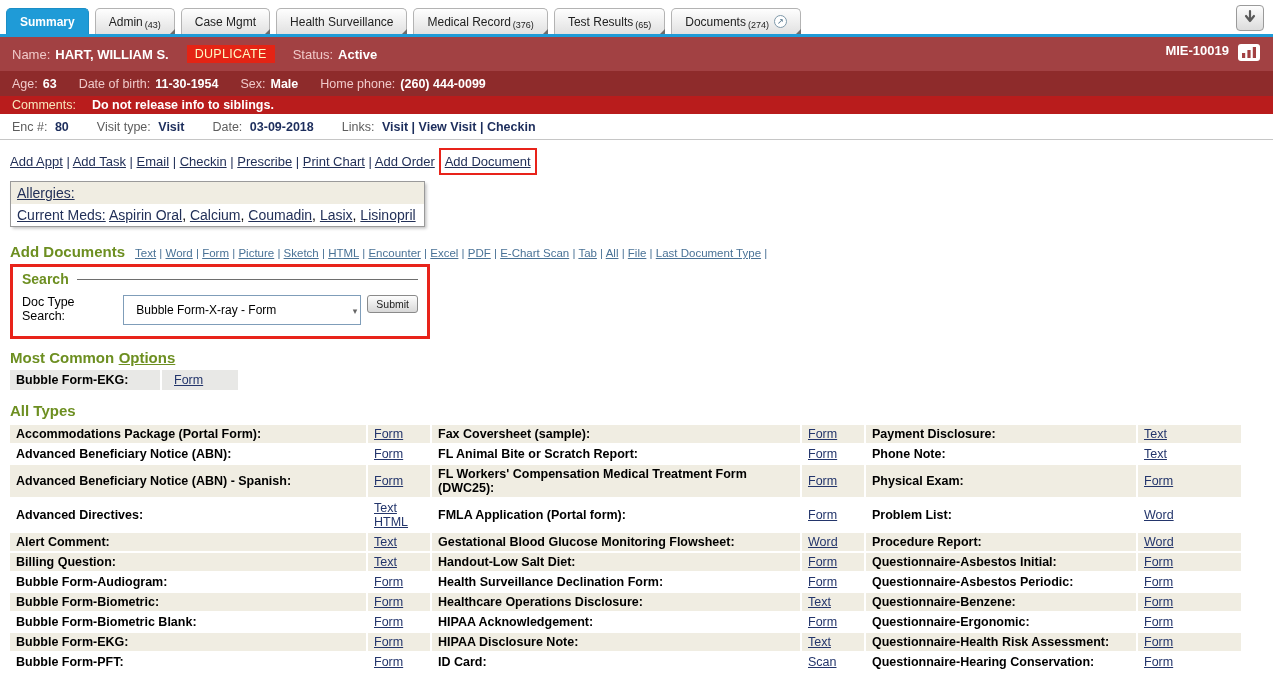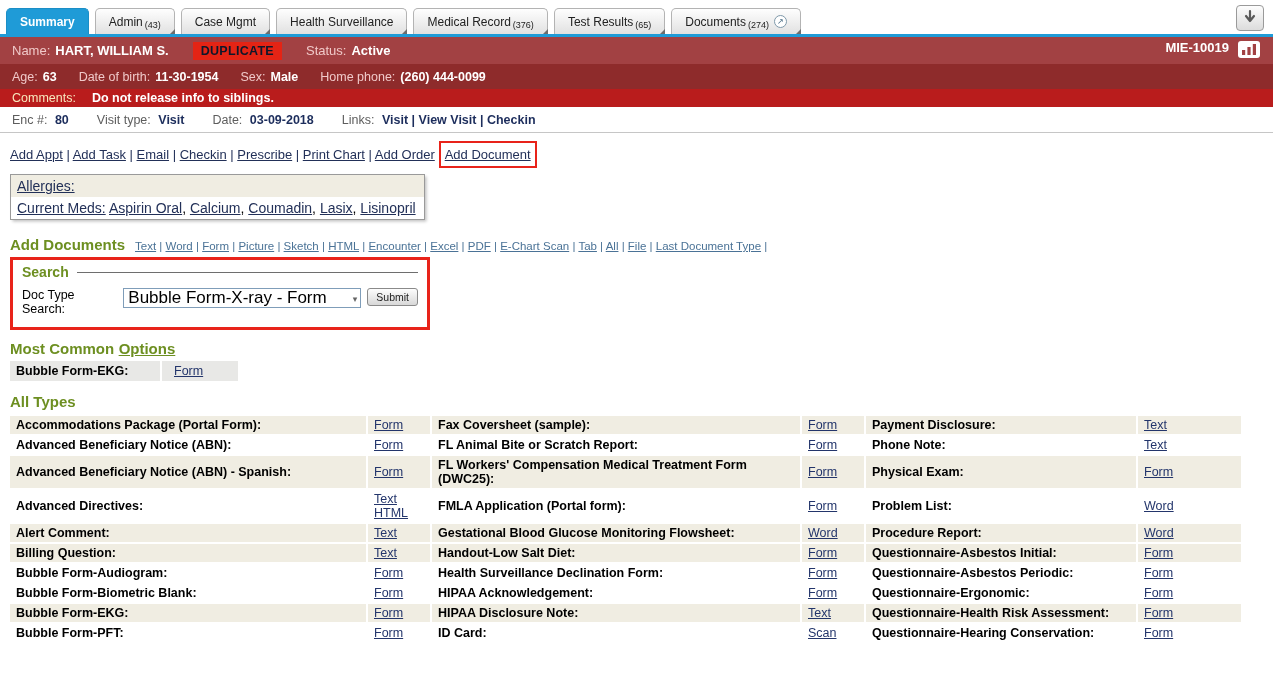--- a/index.html
+++ b/index.html
@@ -21,29 +21,29 @@
   .tab .count { font-size:9px; margin-left:2px; position:relative; top:3px; }
   .tab .popout { display:inline-flex; width:13px; height:13px; border:1px solid #7f99aa;
     border-radius:50%; align-items:center; justify-content:center; font-size:8px;
     margin-left:5px; color:#4a6d85; background:#fff; }
   .dock-btn { position:absolute; right:9px; top:5px; width:28px; height:26px;
     border:1px solid #9a9a9a; border-radius:4px; background:linear-gradient(#fdfdfd,#dcdcdc);
     display:flex; align-items:center; justify-content:center; cursor:pointer; }
 
   
   .bar { display:flex; align-items:center; padding:0 12px; color:#fff; }
-  .bar1 { height:27px; background:#a24143; font-size:13px; }
+  .bar1 { height:34px; background:#a24143; font-size:13px; }
   .bar2 { height:25px; background:#8e2b2b; font-size:12.5px; }
   .bar3 { height:18px; background:#b91c1c; font-size:12.5px; }
   .blbl { color:#f0c9c9; margin-right:5px; }
   .bar3 .blbl { color:#f7e7bd; margin-right:16px; }
   .bval { font-weight:bold; color:#fff; }
   .pair { margin-right:22px; display:inline-flex; align-items:center; }
-  .badge { background:#e42415; color:#0f172a; font-weight:bold; padding:2px 8px;
-    margin:0 24px; font-size:12.5px; letter-spacing:.3px; }
+  .badge { background:#e42415; color:#fef9c3; font-weight:normal; padding:2px 8px;
+    margin:0 18px; font-size:12.5px; letter-spacing:.3px; }
   .right-group { margin-left:auto; display:flex; align-items:flex-start; gap:8px; }
 
   
   .encbar { height:26px; background:#fff; border-bottom:1px solid #c6c6c6;
     display:flex; align-items:center; padding:0 12px; font-size:12.5px; color:#5d5d5d; }
   .enc-pair { margin-right:28px; }
   .encbar .eval, .encbar a.enc-link { color:#1c2d5c; font-weight:bold; text-decoration:none; margin-left:4px; }
   .encbar a.enc-link { margin-left:0; }
   .encbar .sep { color:#1c2d5c; font-weight:bold; }
 
@@ -69,22 +69,22 @@
   .adddocs-links a { color:#4a7296; text-decoration:underline; }
   .adddocs-links .sep { color:#4a7296; }
 
   .search-panel { border:3px solid #e8231a; width:420px; padding:4px 9px 11px 9px; margin:2px 0 10px 0; }
   .search-title-row { display:flex; align-items:center; }
   .search-rule { flex:1; border-top:1px solid #6e6e6e; margin-left:8px; }
   .search-form { margin-top:8px; font-size:12.5px; display:flex; align-items:flex-start; color:#000; }
   .combo { position:relative; margin-left:5px; }
   .combo::after { content:'▾'; position:absolute; right:4px; top:50%; transform:translateY(-42%);
     font-size:9px; color:#666; pointer-events:none; }
-  .search-input { width:238px; height:20px; border:1px solid #7f9db9; font-size:17px;
-    padding:0 15px 0 4px; font-family:"Liberation Sans", sans-serif; }
+  .search-input { width:238px; height:30px; border:1px solid #7f9db9; font-size:12px;
+    padding:0 15px 0 12px; font-family:"Liberation Sans", sans-serif; }
   .submit-btn { margin-left:6px; font-size:10.5px; padding:2px 8px; border:1px solid #8a8a8a;
     border-radius:3px; background:linear-gradient(#fdfdfd,#d8d8d8); color:#222; cursor:pointer;
     font-family:"Liberation Sans", sans-serif; }
 
   .mco { margin:10px 0 12px 0; }
   .mco a.opt-link { color:#6d8f21; font-weight:bold; font-size:15px; text-decoration:underline; }
   .mco-row { display:flex; width:228px; font-size:12.5px; margin-top:3px; }
   .mco-label { background:#e8e8e6; font-weight:bold; padding:3px 6px; width:152px; border-right:2px solid #fff; }
   .mco-linkcell { background:#e8e8e6; padding:3px 12px; flex:1; }
   .mco-linkcell a { color:#23356b; text-decoration:underline; }
@@ -352,20 +352,34 @@
             </td>
             <td class="lbl-cell">Health Surveillance Declination Form:</td>
             <td class="link-cell">
               <a class="tlink" href="#">Form</a>
             </td>
             <td class="lbl-cell">Questionnaire-Asbestos Periodic:</td>
             <td class="link-cell">
               <a class="tlink" href="#">Form</a>
             </td>
           </tr>
+          <tr class="beige">
+            <td class="lbl-cell">Bubble Form-Biometric:</td>
+            <td class="link-cell">
+              <a class="tlink" href="#">Form</a>
+            </td>
+            <td class="lbl-cell">Healthcare Operations Disclosure:</td>
+            <td class="link-cell">
+              <a class="tlink" href="#">Text</a>
+            </td>
+            <td class="lbl-cell">Questionnaire-Benzene:</td>
+            <td class="link-cell">
+              <a class="tlink" href="#">Form</a>
+            </td>
+          </tr>
           <tr class="white">
             <td class="lbl-cell">Bubble Form-Biometric Blank:</td>
             <td class="link-cell">
               <a class="tlink" href="#">Form</a>
             </td>
             <td class="lbl-cell">HIPAA Acknowledgement:</td>
             <td class="link-cell">
               <a class="tlink" href="#">Form</a>
             </td>
             <td class="lbl-cell">Questionnaire-Ergonomic:</td>

